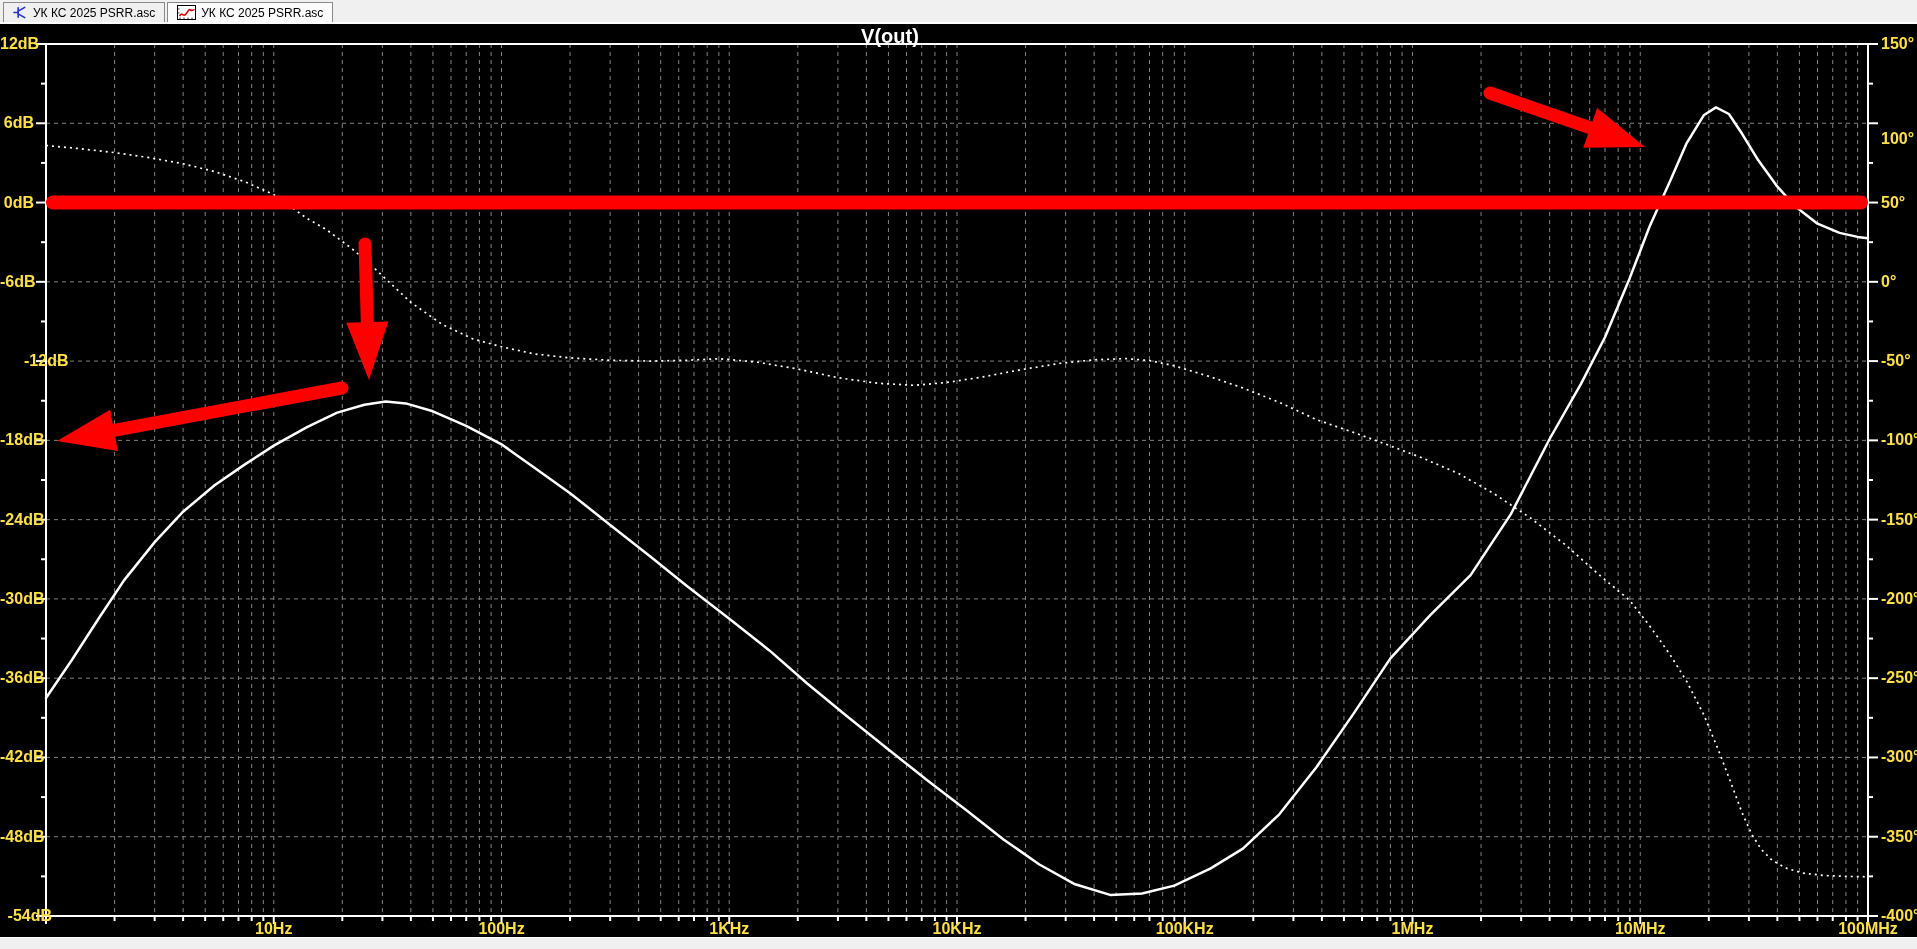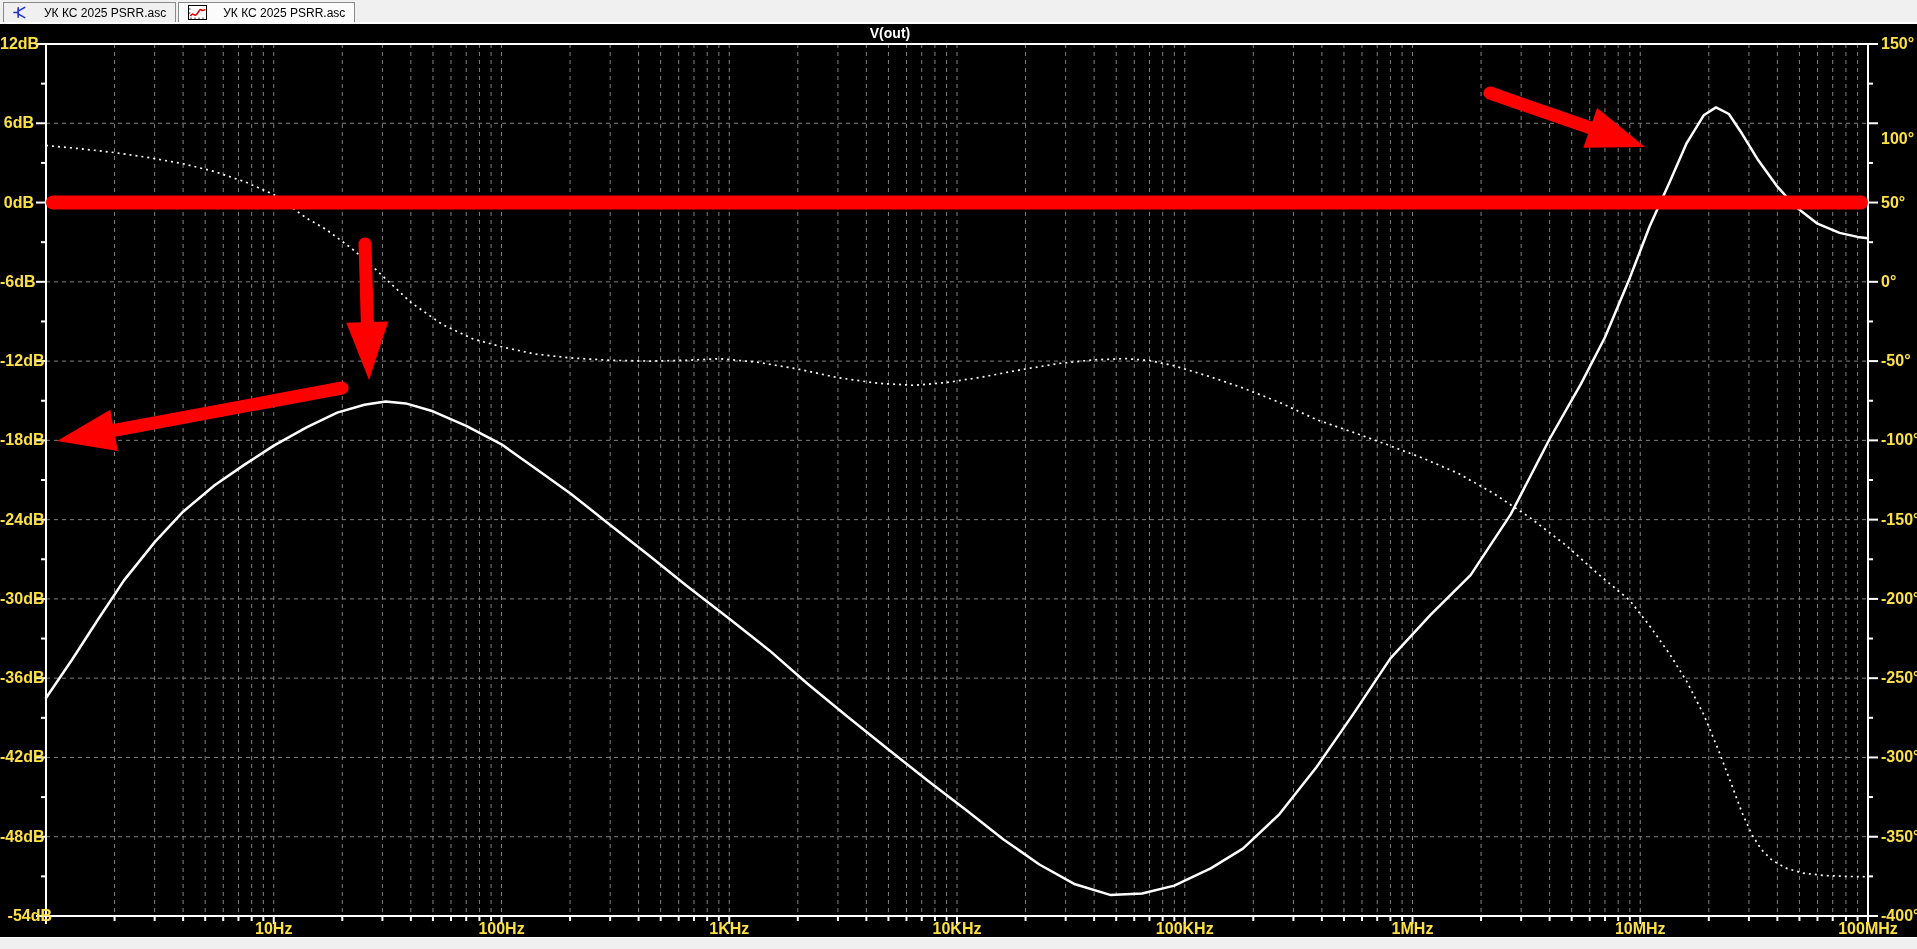--- a/index.html
+++ b/index.html
@@ -6,30 +6,30 @@
   body{
     width:1917px;height:949px;position:relative;overflow:hidden;
     background:#000;font-family:"Liberation Sans",sans-serif;
   }
   .tabbar{
     position:absolute;top:0;left:0;right:0;height:22px;
     background:#f0f0f0;border-bottom:2px solid #ffffff;
     display:flex;align-items:flex-end;padding-left:3px;box-sizing:content-box;
   }
   .tab{
-    display:flex;align-items:center;gap:16px;height:19px;padding:0 9px;
+    display:flex;align-items:center;gap:5px;height:19px;padding:0 9px;
     background:#f0f0f0;border:1px solid #898989;border-bottom:none;
     font-size:12px;color:#000;margin-right:2px;white-space:nowrap;cursor:default;
   }
   .tab.active{background:#fbfbfb;}
   .tab svg{display:block;}
   .plotwin{position:absolute;left:0;top:24px;width:1917px;height:913px;background:#000;}
   .plot-title{
     position:absolute;top:25px;left:0;width:1780px;text-align:center;
-    color:#fff;font-weight:bold;font-size:14px;letter-spacing:0px;
+    color:#fff;font-weight:bold;font-size:20px;letter-spacing:0px;
   }
   #chart{position:absolute;left:0;top:0;}
   #labels{position:absolute;left:0;top:0;width:1917px;height:949px;pointer-events:none;}
   .axlbl{
     position:absolute;color:#fde047;font-weight:bold;font-size:16px;line-height:16px;
     font-family:"Liberation Sans",sans-serif;white-space:nowrap;
   }
   .statusbar{
     position:absolute;left:0;top:937px;width:1917px;height:12px;
     background:#f0f0f0;border-top:1px solid #ffffff;box-sizing:border-box;
@@ -279,21 +279,21 @@
     <line x1="365" y1="244" x2="367.41245121349783" y2="326.0233412589249" stroke="#ff0000" stroke-width="13" stroke-linecap="round"></line>
     <polygon points="369,380 346.3039321633388,322.6424503247073 388.28577785084167,321.40769015742774" fill="#ff0000"></polygon>
     <line x1="1490" y1="93" x2="1594.0060560760915" y2="129.23436792328343" stroke="#ff0000" stroke-width="13" stroke-linecap="round"></line>
     <polygon points="1645,147 1583.3198699778195,147.74937336949114 1597.1375838152658,108.08741698422885" fill="#ff0000"></polygon>
   </svg>
 <div id="labels">
     <div class="axlbl" style="left: 0px; width: 34px; top: 36px; text-align: right;">12dB</div>
     <div class="axlbl" style="left: 0px; width: 34px; top: 115.273px; text-align: right;">6dB</div>
     <div class="axlbl" style="left: 0px; width: 34px; top: 194.545px; text-align: right;">0dB</div>
     <div class="axlbl" style="left: 0px; width: 34px; top: 273.818px; text-align: right;">-6dB</div>
-    <div class="axlbl" style="left: 0px; width: 22px; top: 353.091px; ">-12dB</div>
+    <div class="axlbl" style="left: 0px; width: 22px; top: 353.091px;  padding-left: 24px;">-12dB</div>
     <div class="axlbl" style="left: 0px; width: 34px; top: 432.364px; text-align: right;">-18dB</div>
     <div class="axlbl" style="left: 0px; width: 34px; top: 511.636px; text-align: right;">-24dB</div>
     <div class="axlbl" style="left: 0px; width: 34px; top: 590.909px; text-align: right;">-30dB</div>
     <div class="axlbl" style="left: 0px; width: 34px; top: 670.182px; text-align: right;">-36dB</div>
     <div class="axlbl" style="left: 0px; width: 34px; top: 749.455px; text-align: right;">-42dB</div>
     <div class="axlbl" style="left: 0px; width: 34px; top: 828.727px; text-align: right;">-48dB</div>
     <div class="axlbl" style="left: 0px; width: 52px; top: 908px; text-align: right;">-54dB</div>
     <div class="axlbl" style="left: 1881px; top: 36px;">150°</div>
     <div class="axlbl" style="left: 1881px; top: 131px;">100°</div>
     <div class="axlbl" style="left: 1881px; top: 194.545px;">50°</div>

